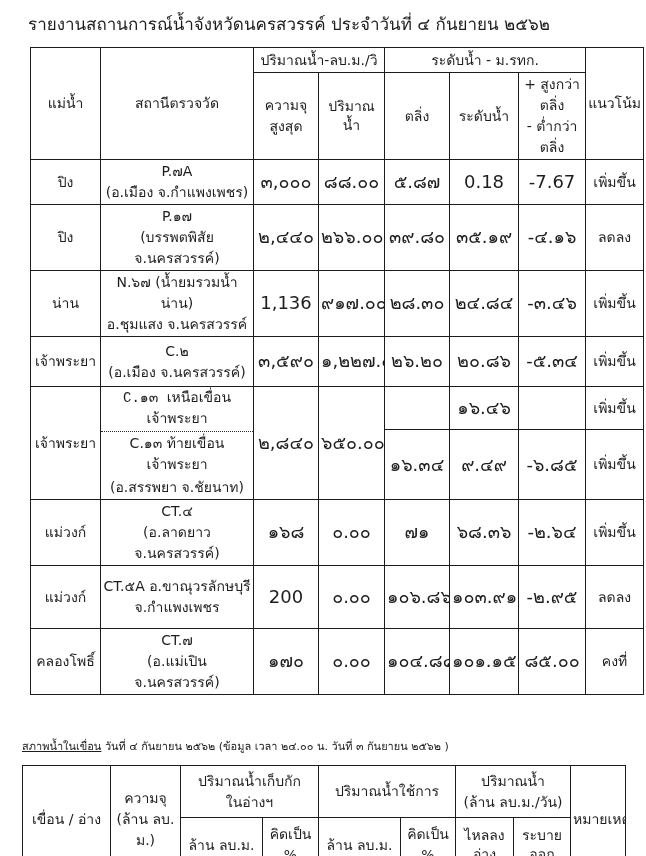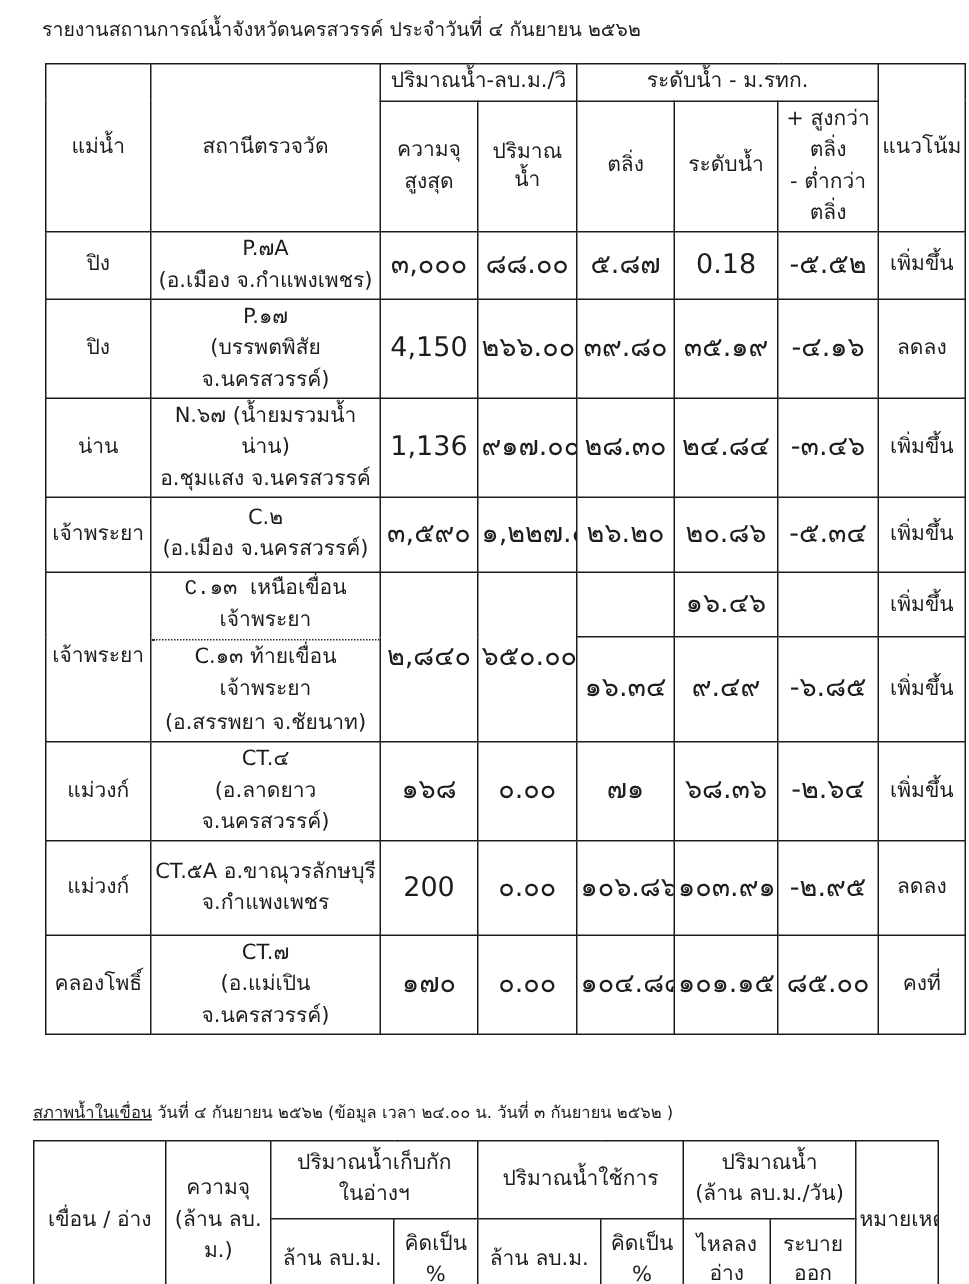--- a/index.html
+++ b/index.html
@@ -1,21 +1,21 @@
 <!DOCTYPE html>
 <html><head>
 <meta charset="utf-8">
 <style>
   html,body { margin:0; padding:0; background:#ffffff; }
   .page {
     width:646px; height:856px; background:#ffffff; color:#1d1d1d;
     font-family:"DejaVu Sans","Liberation Sans",sans-serif;
     position:relative; overflow:hidden;
   }
-  .title { padding:13px 0 0 28px; font-size:13px; line-height:1.3; }
+  .title { padding:13px 0 0 28px; font-size:17px; line-height:1.3; }
   table { border-collapse:collapse; table-layout:fixed; }
   th,td {
     border:1px solid #1c1c1c; text-align:center; vertical-align:middle;
     font-weight:normal; font-size:14px; padding:1px 2px; overflow:hidden;
     line-height:1.35;
   }
   .t1 { margin:12px 0 0 30px; width:613px; }
   .t2 { margin:10px 0 0 22px; width:603px; }
   .num { font-size:18px; }
   .two-line div { line-height:1.5; }
@@ -75,30 +75,30 @@
       <tr class="r1">
         <td>ปิง</td>
         <td class="two-line">
           <div>P.๗A</div>
           <div>(อ.เมือง จ.กำแพงเพชร)</div>
         </td>
         <td class="num">๓,๐๐๐</td>
         <td class="num">๘๘.๐๐</td>
         <td class="num">๕.๘๗</td>
         <td class="num">0.18</td>
-        <td class="num">-๕.๕๒</td>
+        <td class="num">-7.67</td>
         <td>เพิ่มขึ้น</td>
       </tr>
       <tr class="r2">
         <td>ปิง</td>
         <td class="two-line">
           <div>P.๑๗</div>
           <div>(บรรพตพิสัย จ.นครสวรรค์)</div>
         </td>
-        <td class="num">4,150</td>
+        <td class="num">๒,๔๔๐</td>
         <td class="num">๒๖๖.๐๐</td>
         <td class="num">๓๙.๘๐</td>
         <td class="num">๓๕.๑๙</td>
         <td class="num">-๔.๑๖</td>
         <td>ลดลง</td>
       </tr>
       <tr class="r3">
         <td>น่าน</td>
         <td class="two-line">
           <div>N.๖๗ (น้ำยมรวมน้ำน่าน)</div>

